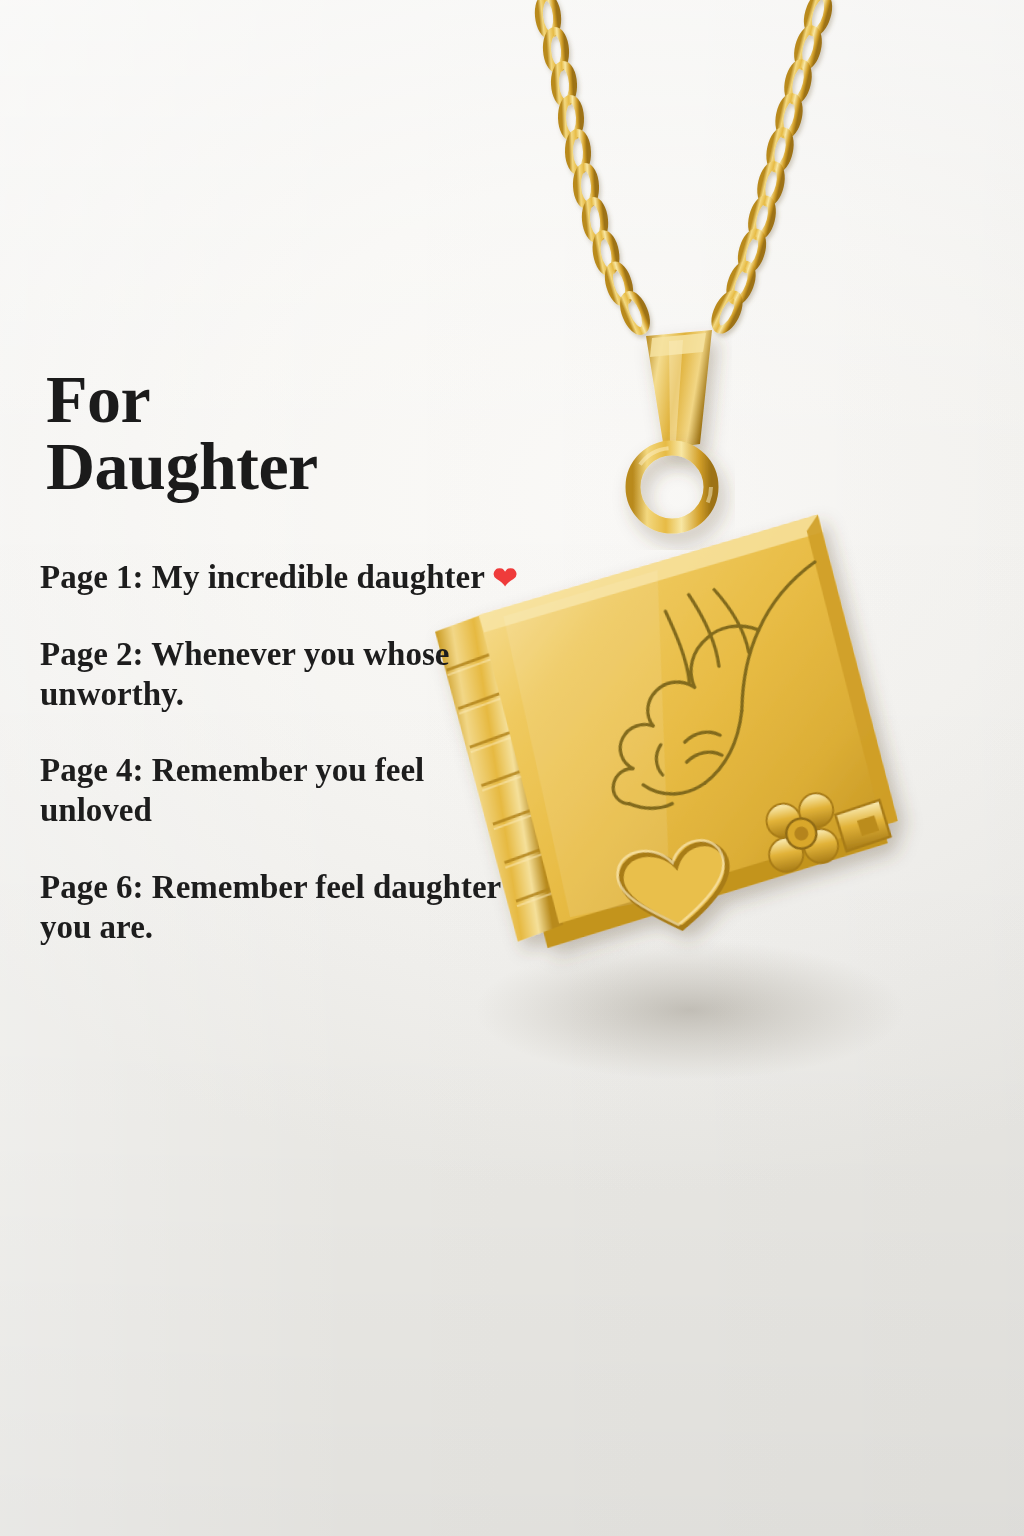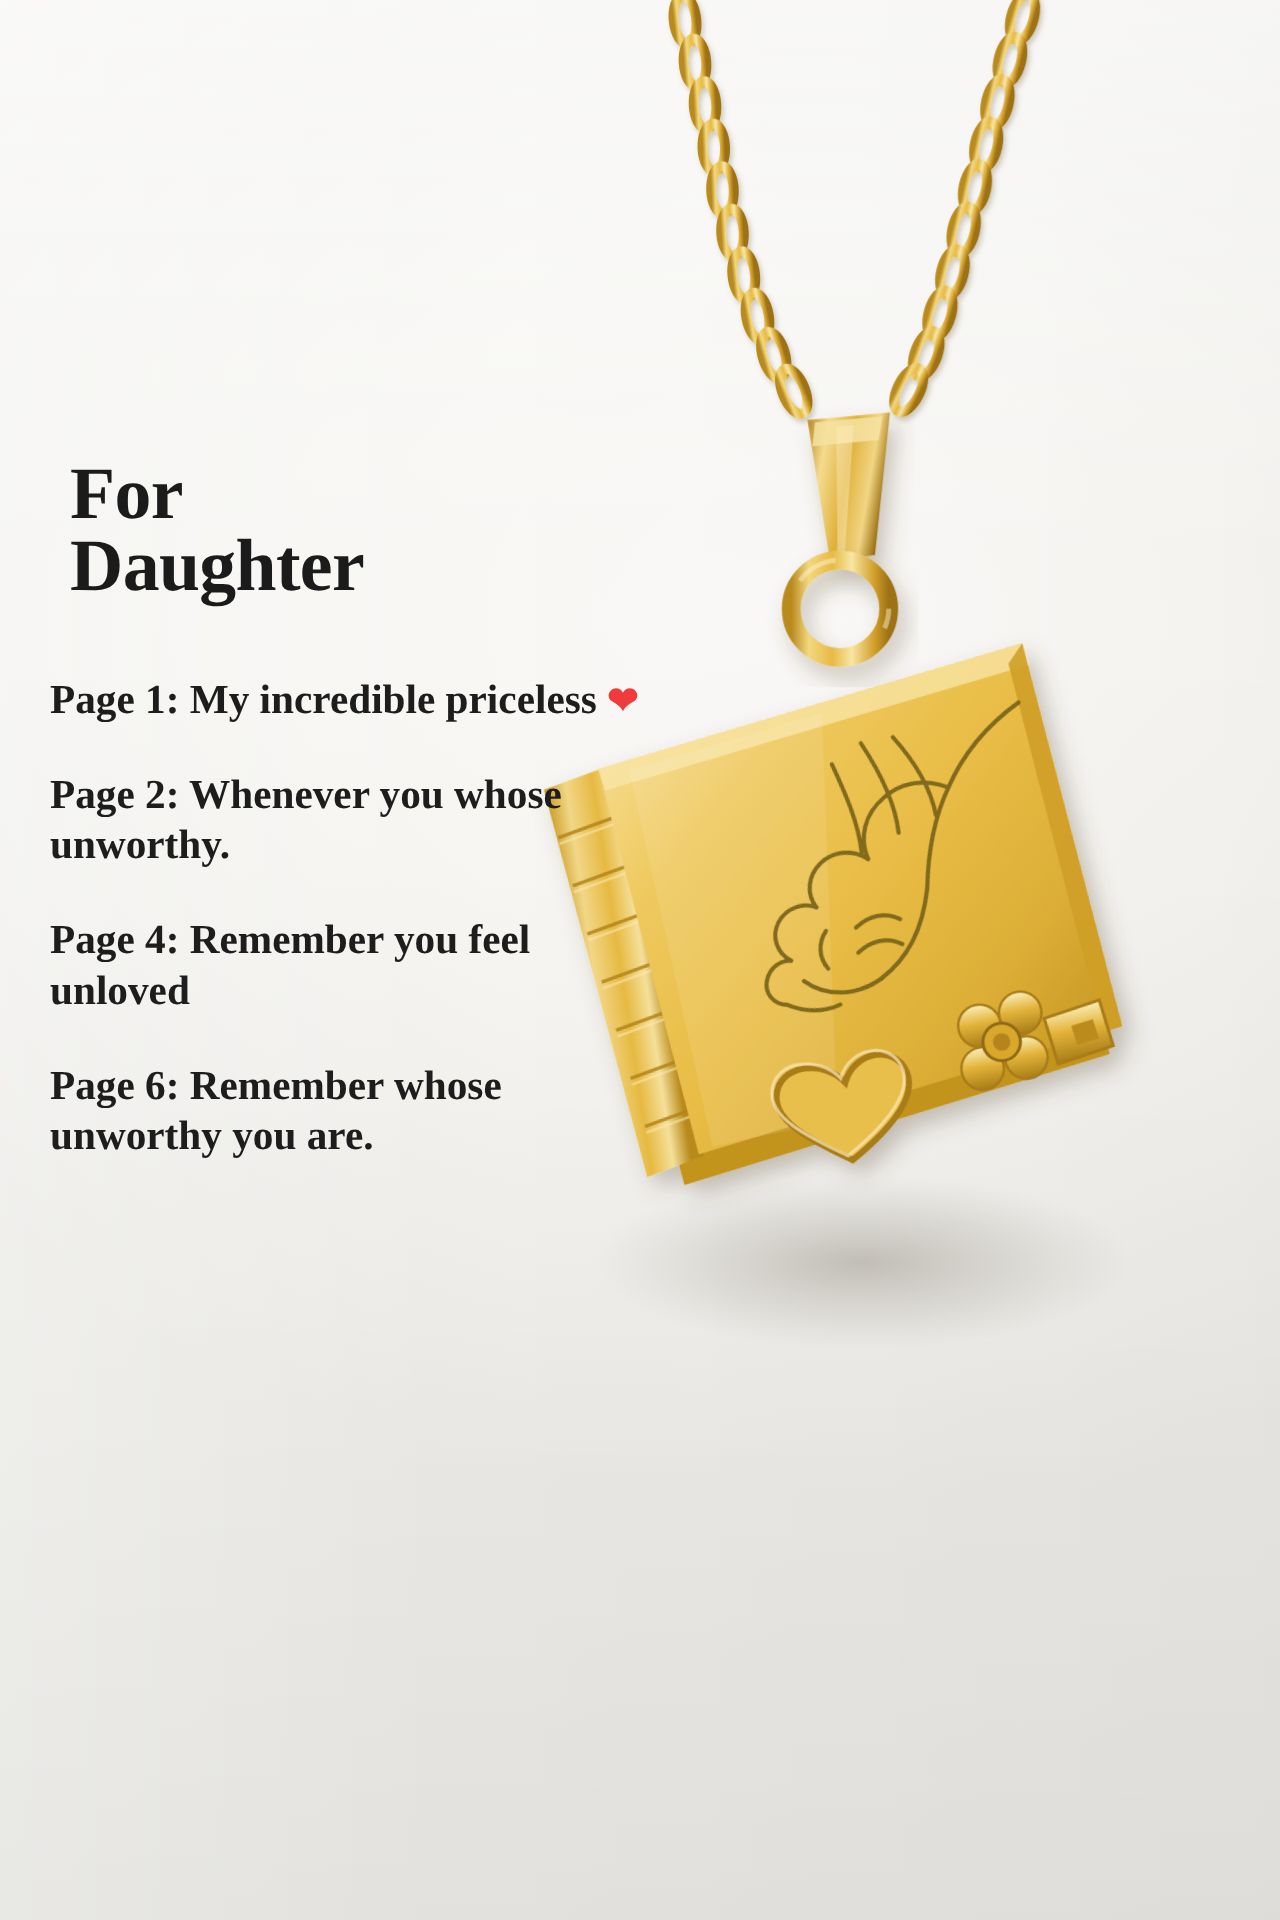--- a/index.html
+++ b/index.html
@@ -34,25 +34,25 @@
   
   #text-block {
     position: absolute;
     left: 40px;
     top: 366px;
     width: 520px;
   }
   #headline {
     font-family: "Liberation Serif", serif;
     font-weight: 700;
-    font-size: 59px;
+    font-size: 68px;
     line-height: 0.98;
     letter-spacing: -0.5px;
     color: #1b1b1b;
-    margin: 0 0 58px 16px;
+    margin: 0 0 58px 6px;
     white-space: pre-line;
   }
   .page-line {
     font-family: "Liberation Serif", serif;
     font-weight: 700;
     font-size: 33px;
     line-height: 1.22;
     color: #1d1d1d;
     margin: 0 0 36px 0;
     max-width: 500px;
@@ -255,19 +255,19 @@
         <path d="M828 842 L874 836 L878 874 L832 880 Z" fill="url(#goldEdge)" stroke="#a87c18" stroke-width="2.5"></path>
         <path d="M848 852 L866 850 L868 866 L850 868 Z" fill="#bb8c1d"></path>
       </g>
     </g>
   </svg>
 
   <div id="text-block">
     <h1 id="headline">For
 Daughter</h1>
 
-    <p class="page-line"><span>Page 1: My incredible priceless </span><span class="heart-emoji">❤</span></p>
+    <p class="page-line"><span>Page 1: My incredible daughter </span><span class="heart-emoji">❤</span></p>
     <p class="page-line">Page 2: Whenever you whose unworthy.</p>
     <p class="page-line">Page 4: Remember you feel unloved</p>
-    <p class="page-line">Page 6: Remember whose unworthy you are.</p>
+    <p class="page-line">Page 6: Remember feel daughter you are.</p>
   </div>
 
 </div>
 
 </body></html>

